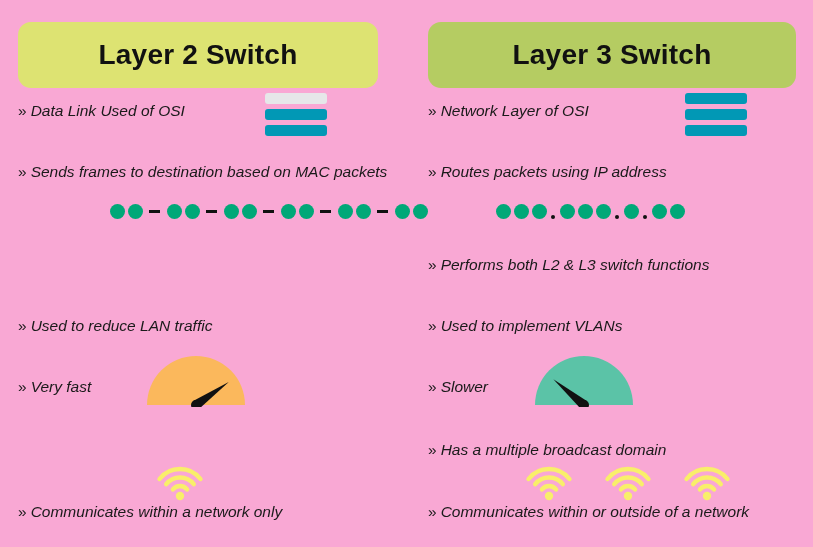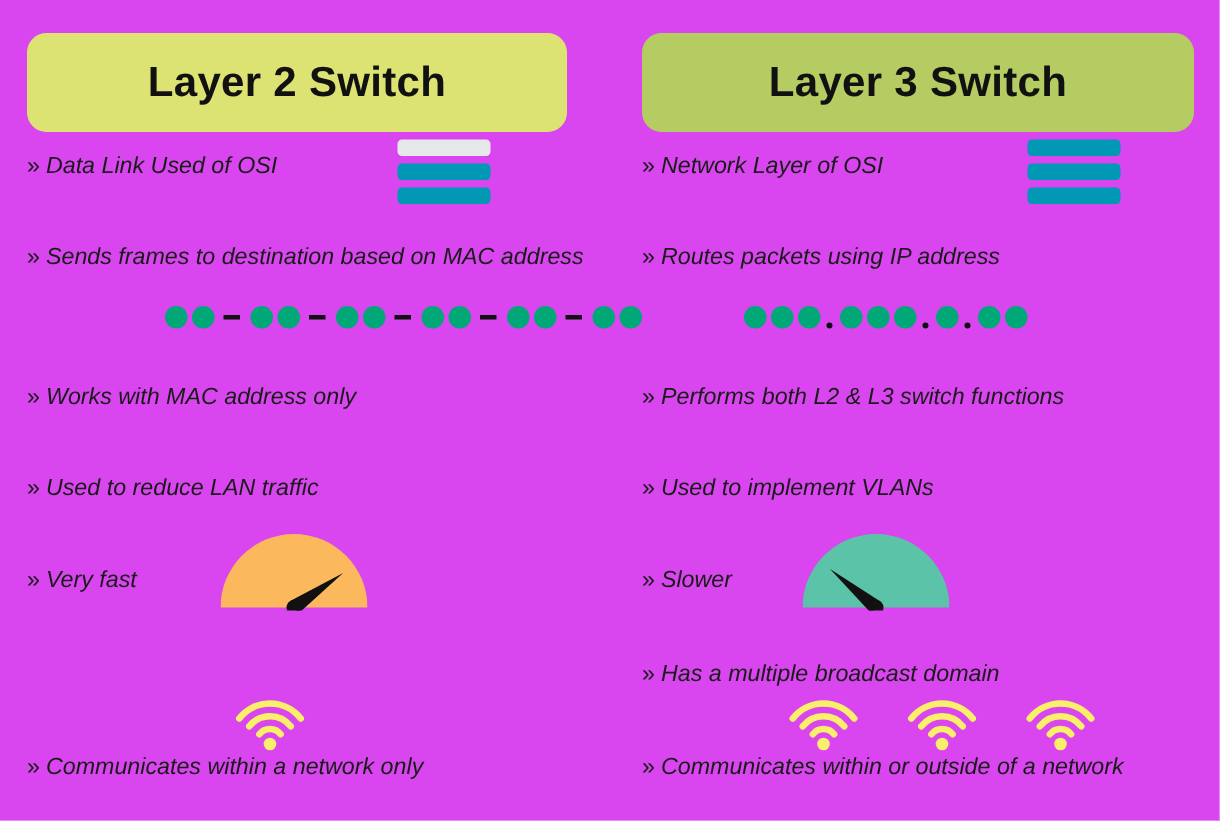--- a/index.html
+++ b/index.html
@@ -10,21 +10,21 @@
     width: 813px;
     height: 547px;
     background: #ffffff;
     font-family: "Liberation Sans", sans-serif;
     overflow: hidden;
   }
   .infographic {
     position: relative;
     width: 813px;
     height: 547px;
-    background: #d946ef;
+    background: #f9a8d4;
   }
   .column {
     position: absolute;
     top: 0;
     width: 390px;
     height: 547px;
   }
   .column-left  { left: 18px; }
   .column-right { left: 428px; }
 
@@ -136,21 +136,21 @@
       <span class="marker">»</span><span>Data Link Used of OSI</span>
     </div>
 
     <div class="layers-icon" style="top:93px; left:247px" id="layers-l">
         <div class="bar muted" style="background: rgb(230, 231, 233);"></div>
         <div class="bar" style="background: rgb(1, 152, 181);"></div>
         <div class="bar" style="background: rgb(1, 152, 181);"></div>
       </div>
 
     <div class="bullet" style="top:157px; width:372px">
-      <span class="marker">»</span><span>Sends frames to destination based on MAC address</span>
+      <span class="marker">»</span><span>Sends frames to destination based on MAC packets</span>
     </div>
 
     <div class="addr" style="top:204px; left:90px" id="addr-l">
         <span class="grp">
           <span class="dot" style="background: rgb(0, 168, 120);"></span>
           <span class="dot" style="background: rgb(0, 168, 120);"></span>
         </span>
         <span class="sep-dash" style="background: rgb(17, 17, 17);"></span>
         <span class="grp">
           <span class="dot" style="background: rgb(0, 168, 120);"></span>
@@ -171,23 +171,20 @@
           <span class="dot" style="background: rgb(0, 168, 120);"></span>
           <span class="dot" style="background: rgb(0, 168, 120);"></span>
         </span>
         <span class="sep-dash" style="background: rgb(17, 17, 17);"></span>
         <span class="grp">
           <span class="dot" style="background: rgb(0, 168, 120);"></span>
           <span class="dot" style="background: rgb(0, 168, 120);"></span>
         </span>
       </div>
 
-    <div class="bullet" style="top:250px">
-      <span class="marker">»</span><span>Works with MAC address only</span>
-    </div>
 
     <div class="bullet" style="top:311px">
       <span class="marker">»</span><span>Used to reduce LAN traffic</span>
     </div>
 
     <div class="bullet" style="top:372px">
       <span class="marker">»</span><span>Very fast</span>
     </div>
 
     <div class="gauge" style="top:356px; left:129px" id="gauge-l"><svg width="98" height="51" viewBox="0 0 98 51">

